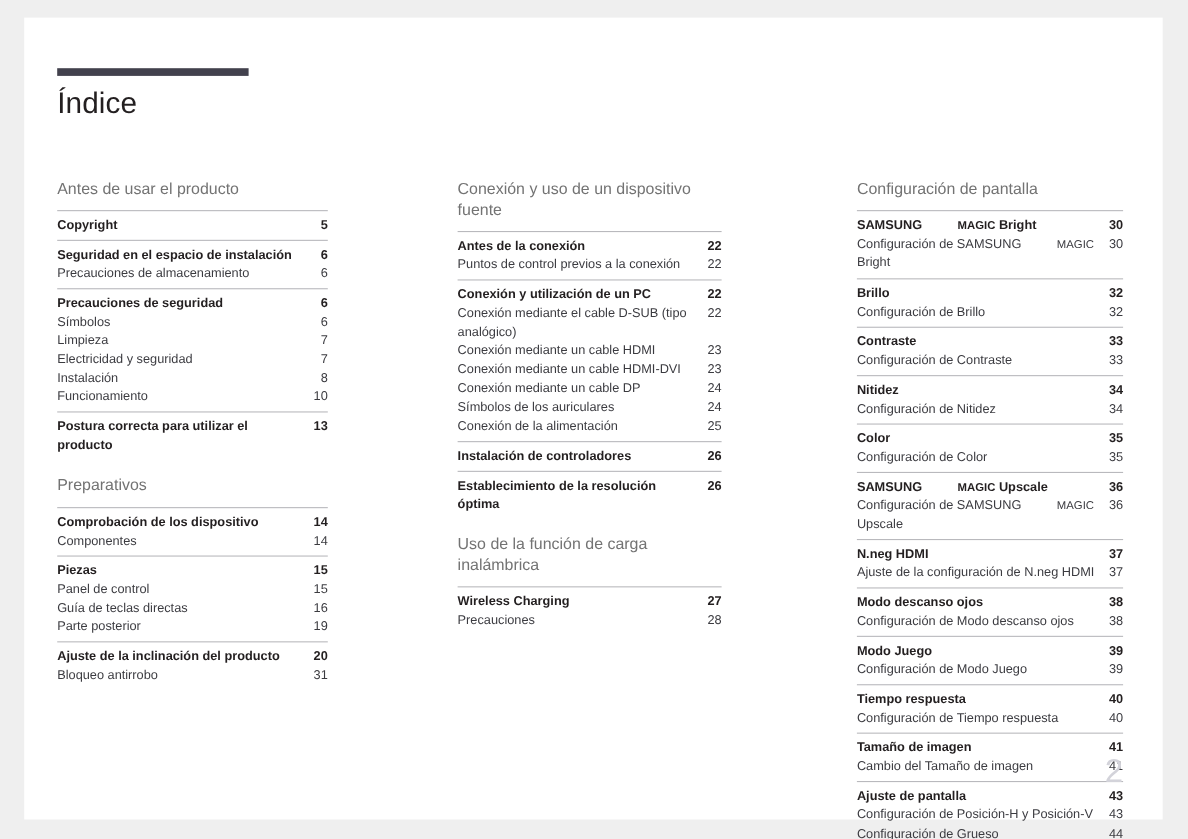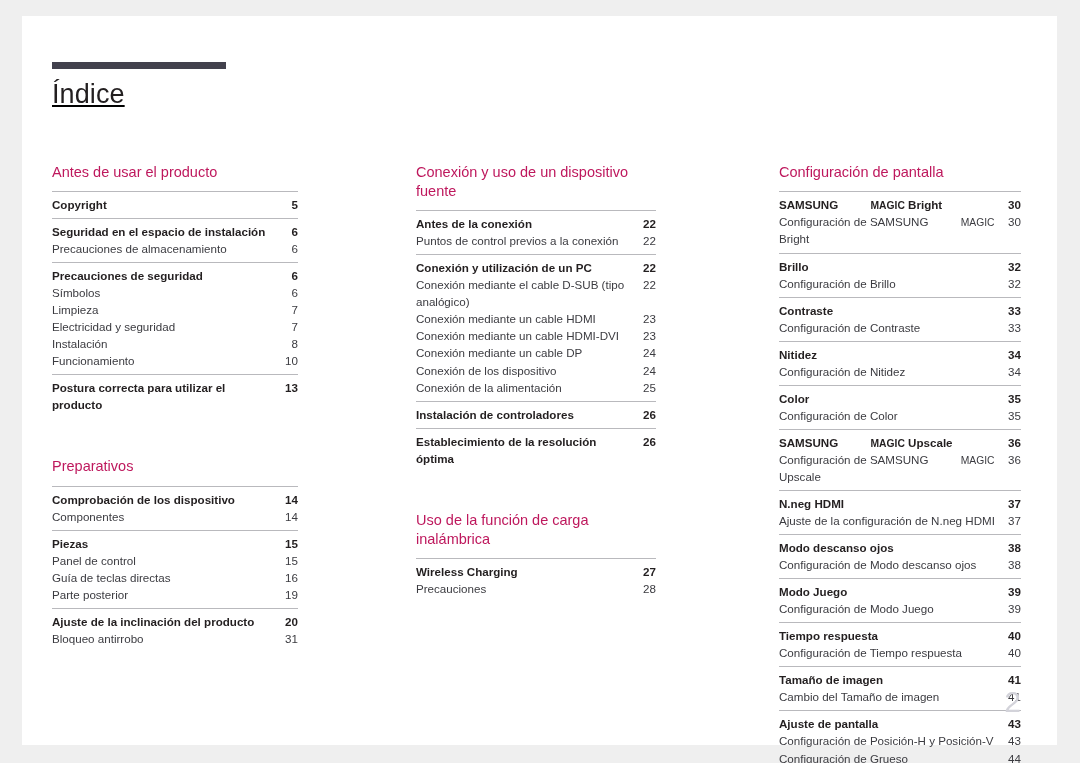--- a/index.html
+++ b/index.html
@@ -20,21 +20,20 @@
     width: 1035px;
     height: 729px;
     background: #ffffff;
   }
 
   
   #title-block {
     position: absolute;
     left: 30px;
     top: 46px;
-    text-decoration: underline;
   }
   #title-rule {
     width: 174px;
     height: 7px;
     background: #42414d;
   }
   #page-title {
     margin-top: 12px;
     font-size: 27px;
     color: #231f20;
@@ -45,24 +44,24 @@
   
   .column {
     position: absolute;
     top: 147px;
   }
   #col-1 { left: 30px;  width: 246px; }
   #col-2 { left: 394px; width: 240px; }
   #col-3 { left: 757px; width: 242px; }
 
   .section { margin-bottom: 0; }
-  .section + .section { margin-top: 39px; }
+  .section + .section { margin-top: 14px; }
 
   .section-heading {
-    color: #be185d;
+    color: #737373;
     font-size: 14.5px;
     line-height: 1.32;
     margin: 0 0 9px 0;
     font-weight: 400;
   }
 
   .group {
     border-top: 1px solid #b9b9bd;
     padding-top: 4px;
     padding-bottom: 5px;
@@ -235,21 +234,21 @@
           </div>
           <div class="entry sub">
             <span class="label">Conexión mediante un cable HDMI-DVI</span>
             <span class="page">23</span>
           </div>
           <div class="entry sub">
             <span class="label">Conexión mediante un cable DP</span>
             <span class="page">24</span>
           </div>
           <div class="entry sub">
-            <span class="label">Conexión de los dispositivo</span>
+            <span class="label">Símbolos de los auriculares</span>
             <span class="page">24</span>
           </div>
           <div class="entry sub">
             <span class="label">Conexión de la alimentación</span>
             <span class="page">25</span>
           </div>
         </div>
         <div class="group">
           <div class="entry primary">
             <span class="label">Instalación de controladores</span>

